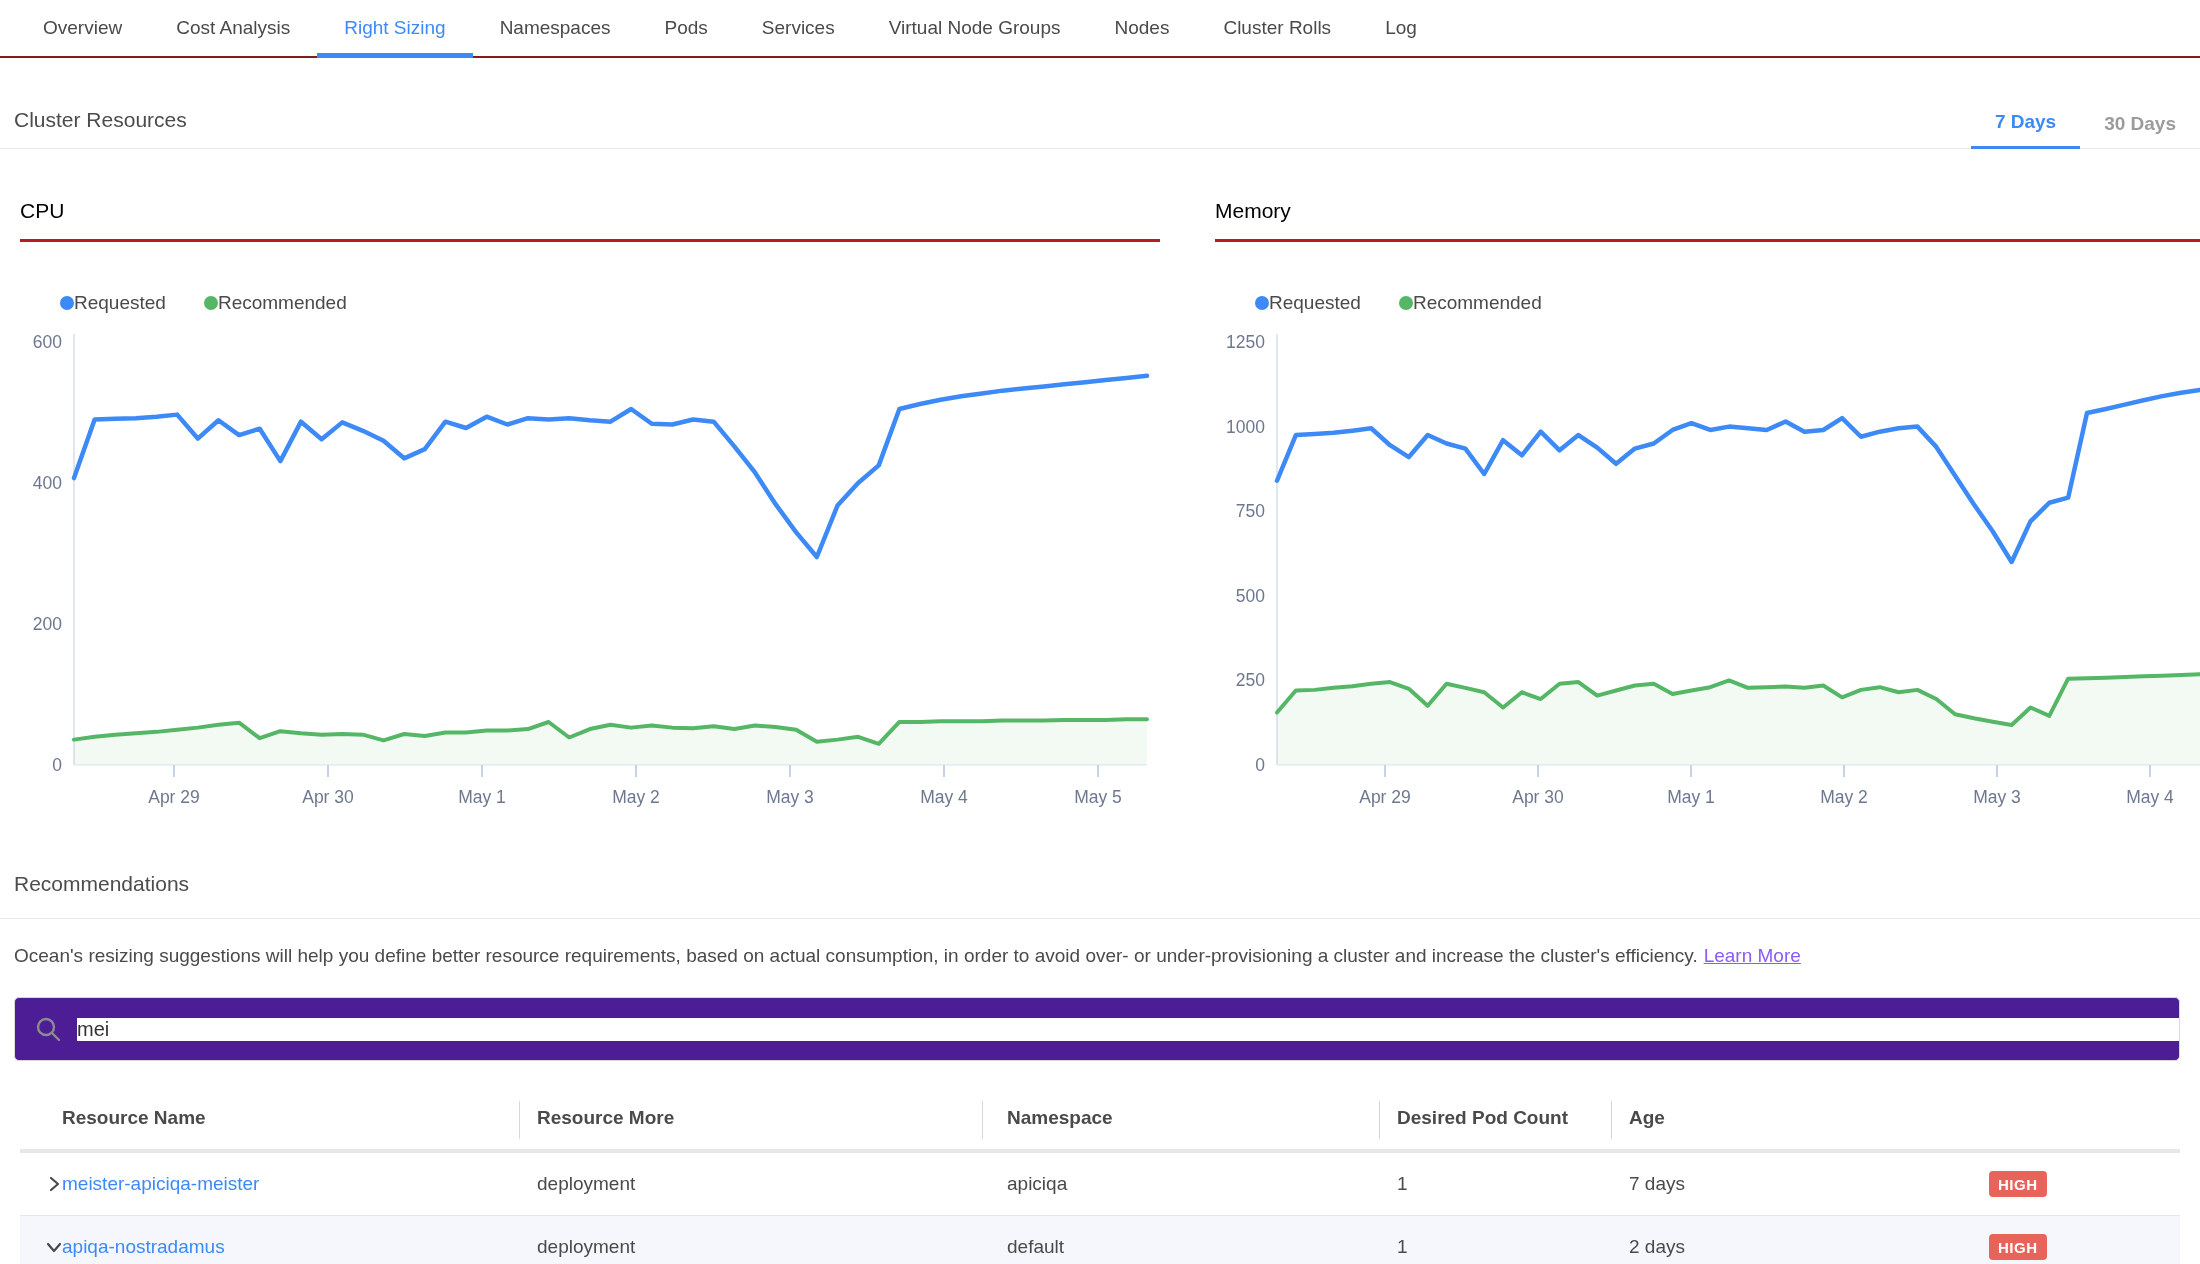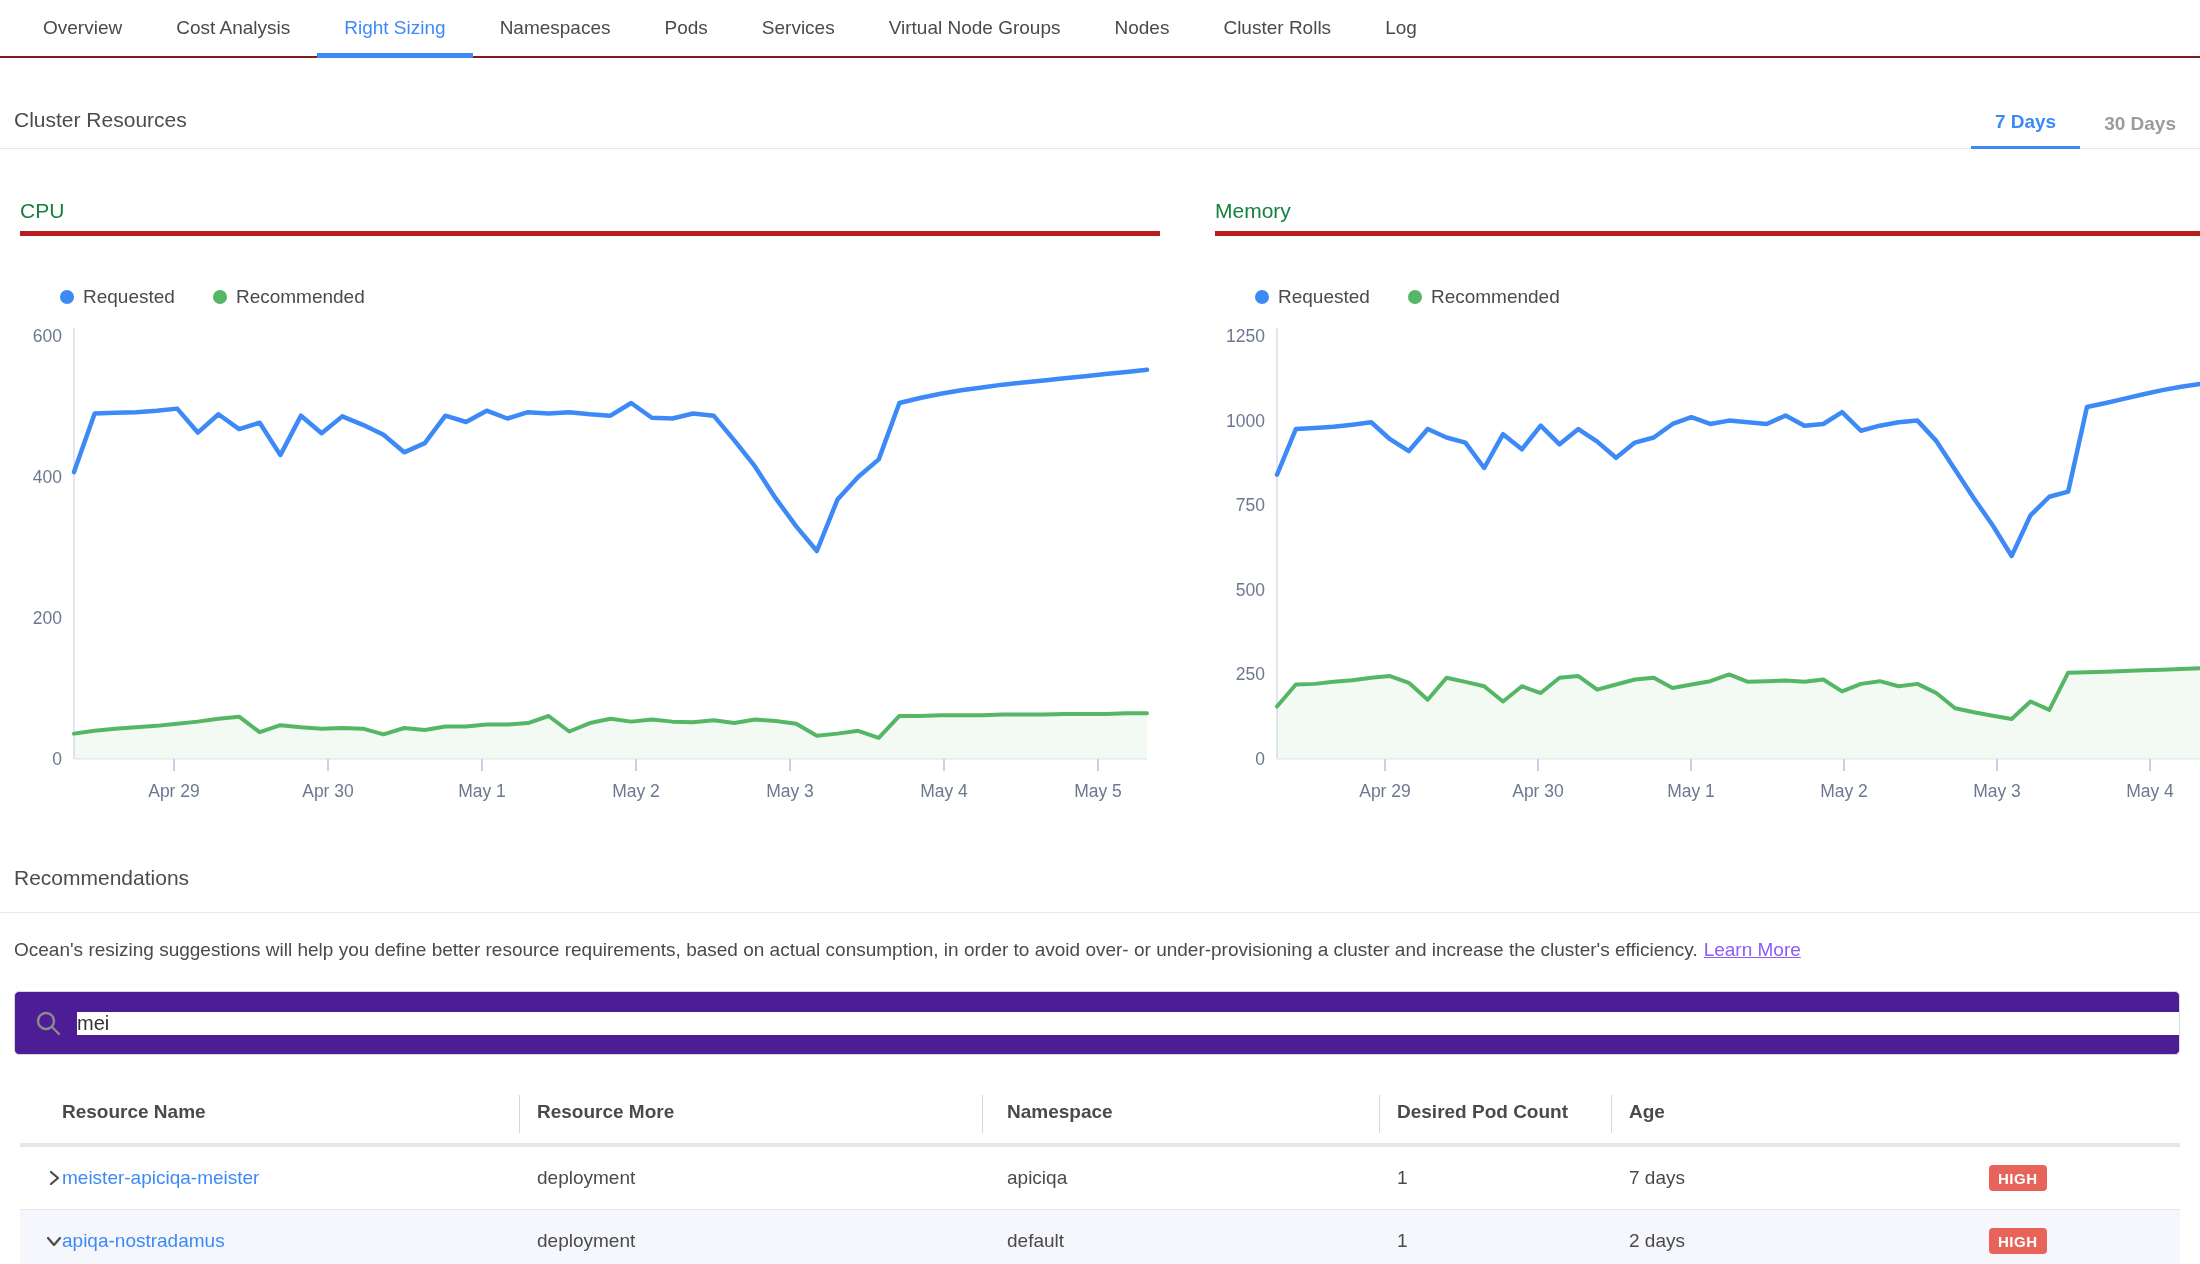--- a/index.html
+++ b/index.html
@@ -19,23 +19,23 @@
   .section-title { font-size:21px; font-weight:500; color:#4c4c4c; padding-bottom:16px; }
   .range-toggle { display:flex; align-items:flex-end; }
   .range { font-size:19px; font-weight:700; color:#9b9b9b; padding:0 24px 13px; cursor:pointer; }
   .range.active { color:#3d8af7; border-bottom:3px solid #3d8af7; margin-bottom:-1px; }
 
   
   .charts-row { display:flex; margin-left:20px; }
   .chart-panel { padding-top:50px; }
   .chart-panel.cpu { width:1140px; margin-right:55px; }
   .chart-panel.mem { width:985px; }
-  .chart-title { font-size:21px; font-weight:500; color:#15803d; padding-bottom:8px; border-bottom:5px solid #b91c1c; }
+  .chart-title { font-size:21px; font-weight:500; color:#000000; padding-bottom:16px; border-bottom:3px solid #b91c1c; }
   .legend { display:flex; gap:38px; margin:50px 0 0 40px; align-items:center; }
-  .legend-item { display:flex; align-items:center; gap:9px; font-size:19px; color:#4a4a4a; cursor:pointer; }
+  .legend-item { display:flex; align-items:center; font-size:19px; color:#4a4a4a; cursor:pointer; }
   .dot { width:14px; height:14px; border-radius:50%; display:inline-block; }
   .chart-svg { display:block; margin-top:8px; }
 
   
   .rec-head { padding-top:50px; }
   .rec-head .section-title { padding-bottom:22px; }
   .desc { font-size:19px; color:#4a4a4a; margin:26px 20px 0 14px; }
   .desc a { color:#8b5cf6; text-decoration:underline; cursor:pointer; margin-left:6px; }
 
   

